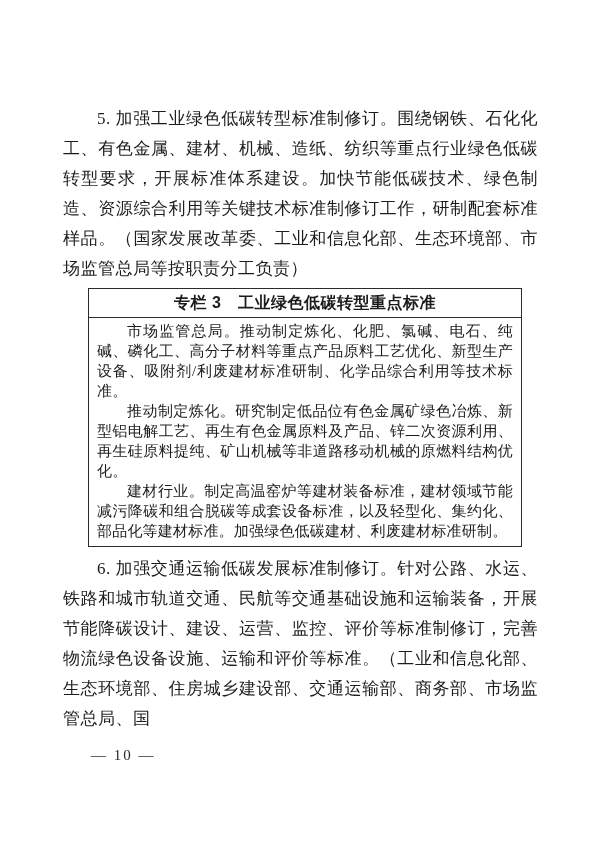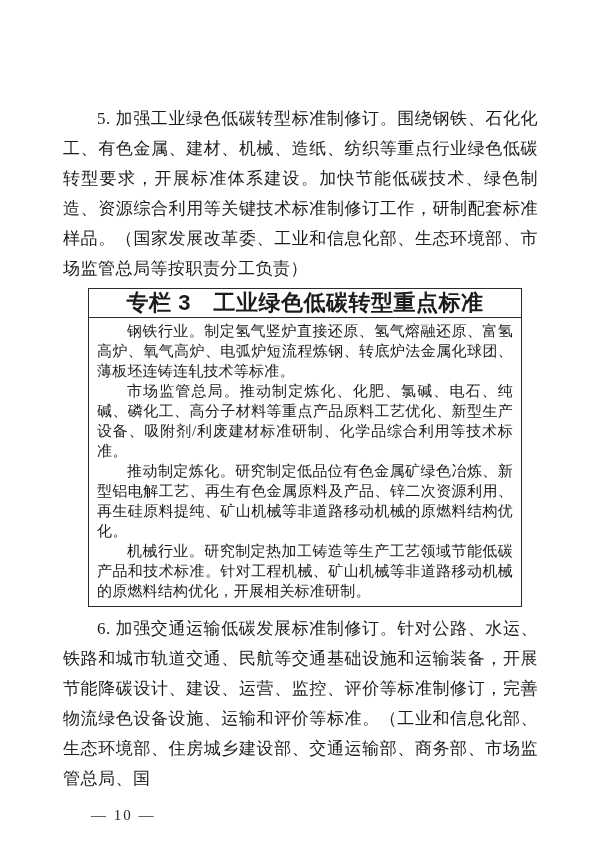--- a/index.html
+++ b/index.html
@@ -25,21 +25,21 @@
   }
   .kaiti {
   }
   .column-box {
     margin: 4px 16px 7px 25px;
     border: 1.5px solid #2b2b2b;
   }
   .column-box-title {
     font-family: "Liberation Sans", "DejaVu Sans", sans-serif;
     font-weight: bold;
-    font-size: 22px;
+    font-size: 16px;
     line-height: 28px;
     text-align: center;
     border-bottom: 1.5px solid #2b2b2b;
     letter-spacing: 0.5px;
   }
   .column-box-body {
     padding: 3px 8px 5px 8px;
   }
   .box-para {
     font-size: 15px;
@@ -60,24 +60,23 @@
 </head>
 <body>
 
 <div class="page">
 
   <p class="para"><span>5. 加强工业绿色低碳转型标准制修订。围绕钢铁、石化化工、有色金属、建材、机械、造纸、纺织等重点行业绿色低碳转型要求，开展标准体系建设。加快节能低碳技术、绿色制造、资源综合利用等关键技术标准制修订工作，研制配套标准样品。</span><span class="kaiti">（国家发展改革委、工业和信息化部、生态环境部、市场监管总局等按职责分工负责）</span></p>
 
   <div class="column-box">
     <div class="column-box-title">专栏 3　工业绿色低碳转型重点标准</div>
     <div class="column-box-body">
-      <p class="box-para"><span class="kaiti">钢铁行业。</span><span>制定氢气竖炉直接还原、氢气熔融还原、富氢高炉、氧气高炉、电弧炉短流程炼钢、转底炉法金属化球团、薄板坯连铸连轧技术等标准。</span></p>
       <p class="box-para"><span class="kaiti">市场监管总局。</span><span>推动制定炼化、化肥、氯碱、电石、纯碱、磷化工、高分子材料等重点产品原料工艺优化、新型生产设备、吸附剂/利废建材标准研制、化学品综合利用等技术标准。</span></p>
       <p class="box-para"><span class="kaiti">推动制定炼化。</span><span>研究制定低品位有色金属矿绿色冶炼、新型铝电解工艺、再生有色金属原料及产品、锌二次资源利用、再生硅原料提纯、矿山机械等非道路移动机械的原燃料结构优化。</span></p>
-      <p class="box-para"><span class="kaiti">机械行业。</span><span>研究制定热加工铸造等生产工艺领域节能低碳产品和技术标准。针对工程机械、矿山机械等非道路移动机械的原燃料结构优化，开展相关标准研制。</span></p>
+      <p class="box-para"><span class="kaiti">建材行业。</span><span>制定高温窑炉等建材装备标准，建材领域节能减污降碳和组合脱碳等成套设备标准，以及轻型化、集约化、部品化等建材标准。加强绿色低碳建材、利废建材标准研制。</span></p>
     </div>
   </div>
 
   <p class="para"><span>6. 加强交通运输低碳发展标准制修订。针对公路、水运、铁路和城市轨道交通、民航等交通基础设施和运输装备，开展节能降碳设计、建设、运营、监控、评价等标准制修订，完善物流绿色设备设施、运输和评价等标准。</span><span class="kaiti">（工业和信息化部、生态环境部、住房城乡建设部、交通运输部、商务部、市场监管总局、国</span></p>
 
   <div class="page-number">— 10 —</div>
 
 </div>
 
 </body></html>

